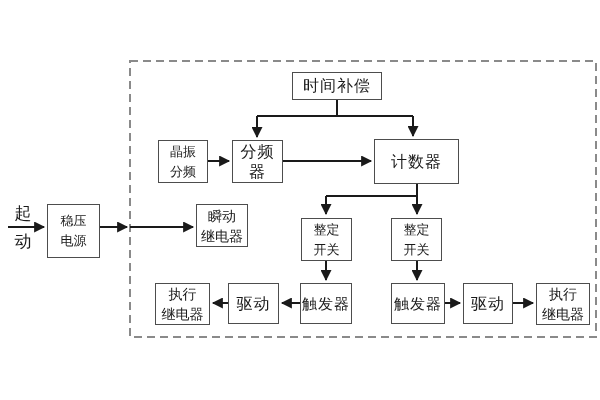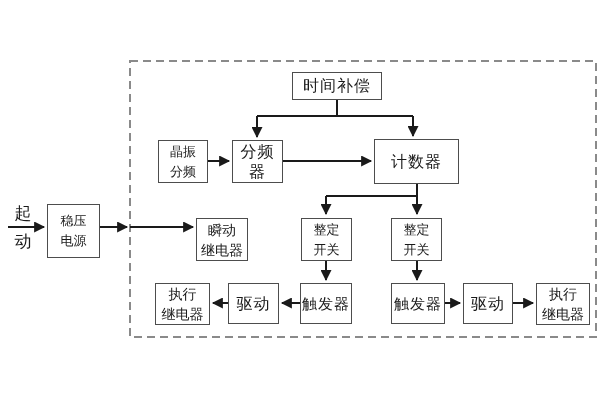--- a/index.html
+++ b/index.html
@@ -86,21 +86,21 @@
 
   <div class="box single" style="left:292px;top:72px;width:90px;height:28px;">时间补偿</div>
 
   <div class="box" style="left:158px;top:140px;width:50px;height:43px;">晶振
 分频</div>
 
   <div class="box single" style="left:374px;top:139px;width:85px;height:45px;">计数器</div>
 
   <div class="box single" style="left:232px;top:140px;width:51px;height:43px;">分频器</div>
 
-  <div class="box" style="left:196px;top:204px;width:52px;height:43px;font-size:14px;margin-top:14px;">瞬动
+  <div class="box" style="left:196px;top:204px;width:52px;height:43px;font-size:14px;">瞬动
 继电器</div>
 
   <div class="box" style="left:301px;top:218px;width:51px;height:43px;">整定
 开关</div>
 
   <div class="box" style="left:391px;top:218px;width:51px;height:43px;">整定
 开关</div>
 
   <div class="box single" style="left:300px;top:283px;width:52px;height:41px;font-size:15px;">触发器</div>
 

